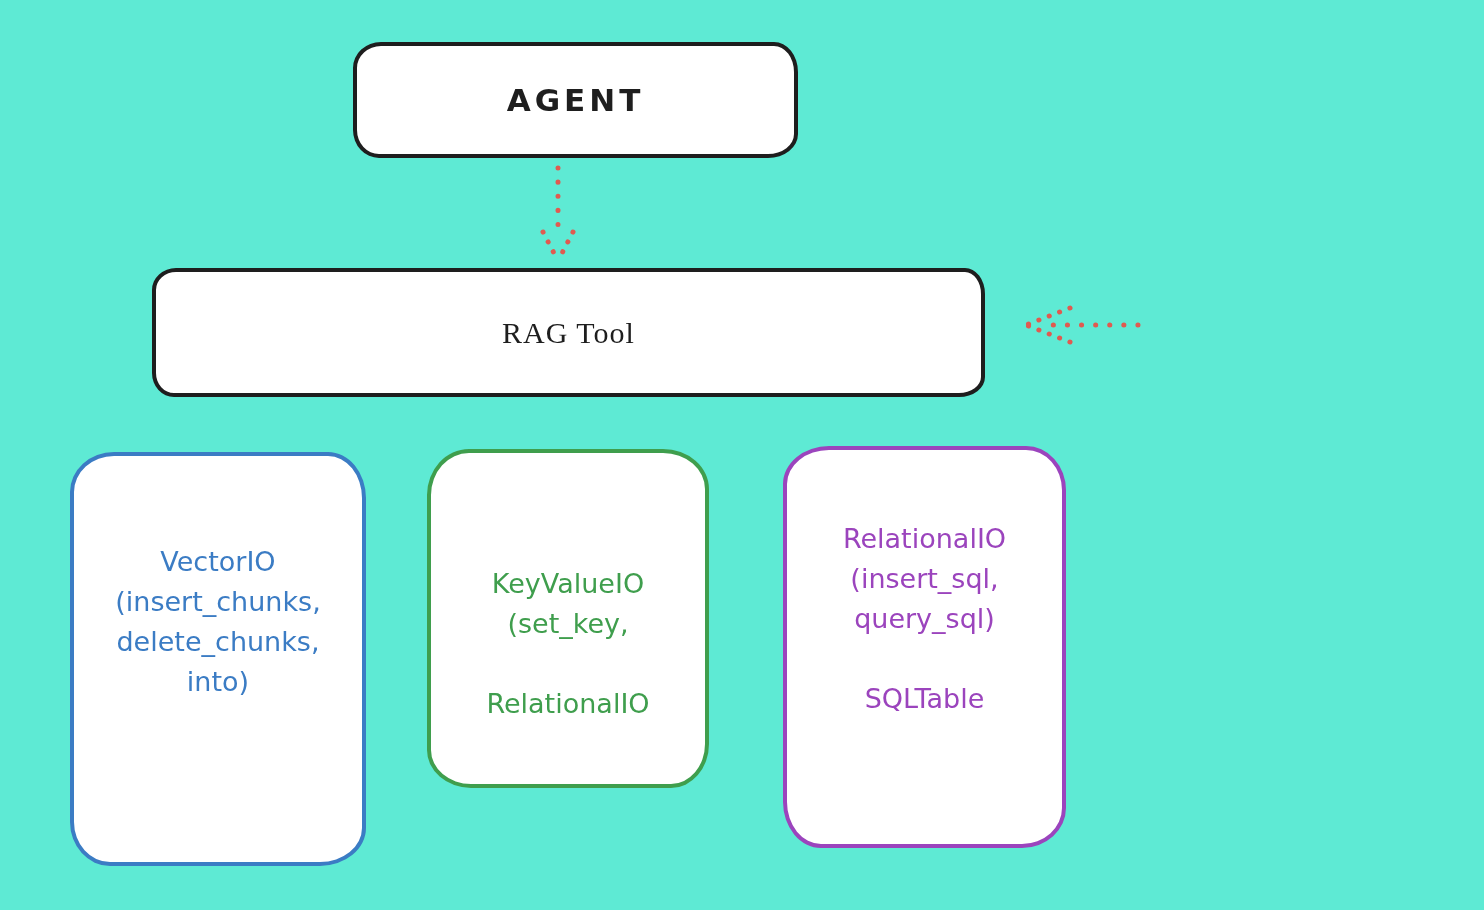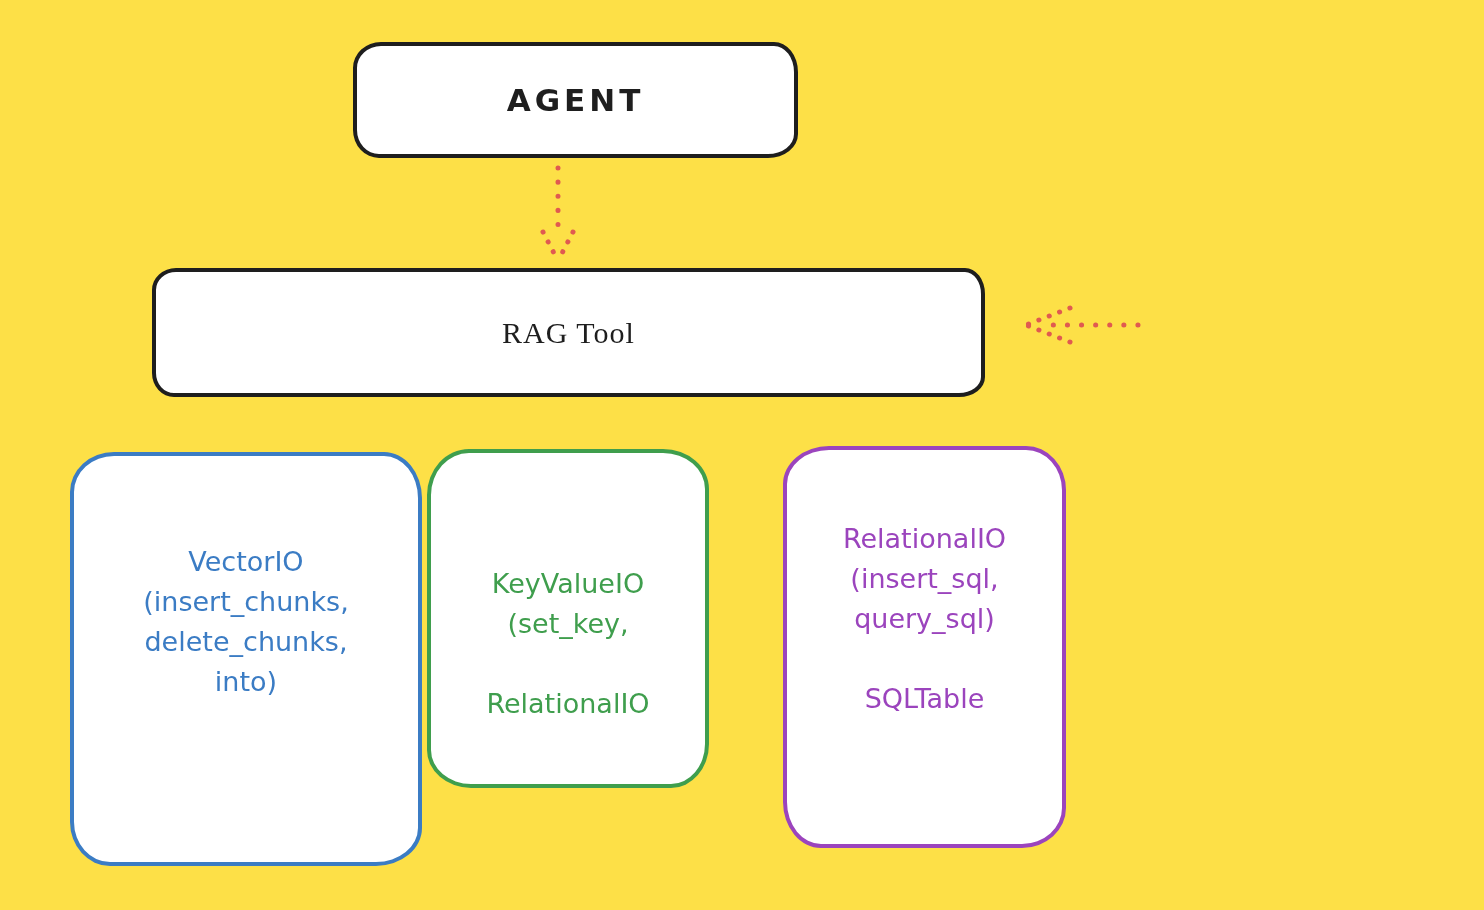--- a/index.html
+++ b/index.html
@@ -5,21 +5,21 @@
   html, body {
     margin: 0;
     padding: 0;
     background: #ffffff;
     font-family: "DejaVu Sans", sans-serif;
   }
   .canvas {
     position: relative;
     width: 1484px;
     height: 910px;
-    background: #fde047;
+    background: #5eead4;
     overflow: hidden;
   }
 
   
   .node {
     position: absolute;
     border: 4px solid #1e1e1e;
     background: #ffffff;
     display: flex;
     align-items: center;
@@ -55,21 +55,21 @@
     display: flex;
     flex-direction: column;
     align-items: center;
     text-align: center;
     font-size: 27px;
     font-weight: 500;
     line-height: 40px;
   }
   .store-blue {
     left: 70px; top: 452px;
-    width: 352px; height: 414px;
+    width: 296px; height: 414px;
     border-color: #3b7cc4;
     color: #3b7cc4;
     border-radius: 44px 38px 46px 40px / 40px 46px 38px 44px;
     padding-top: 86px;
   }
   .store-green {
     left: 427px; top: 449px;
     width: 282px; height: 339px;
     border-color: #3f9e4d;
     color: #3f9e4d;

